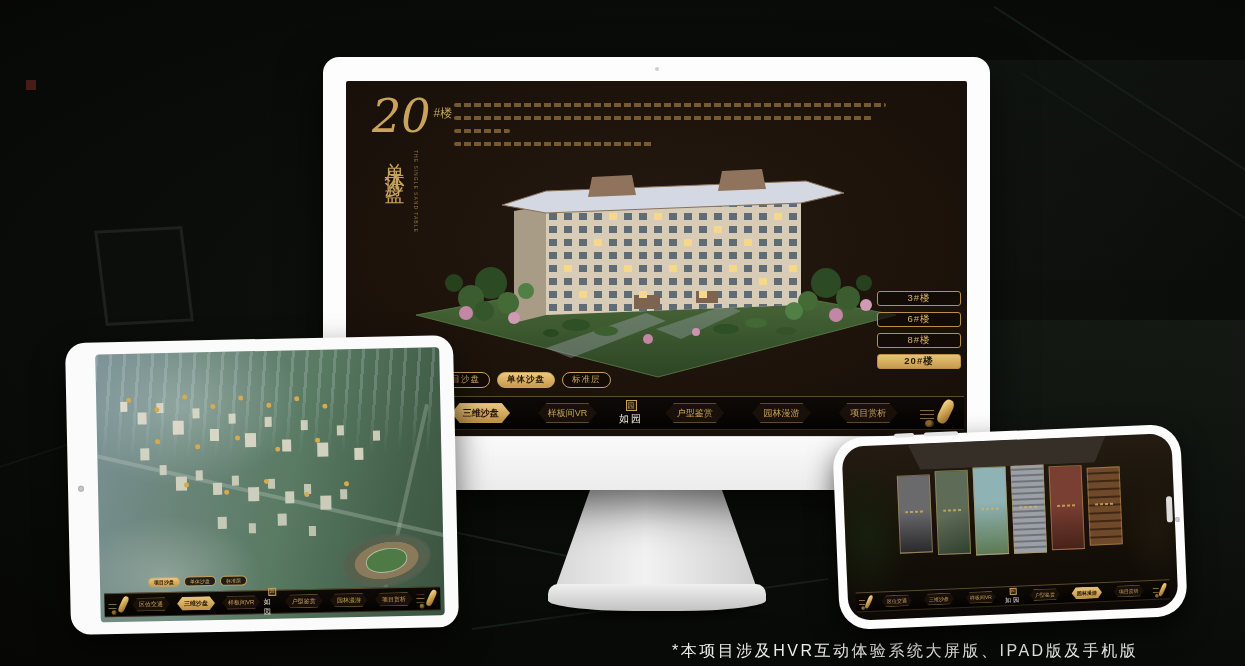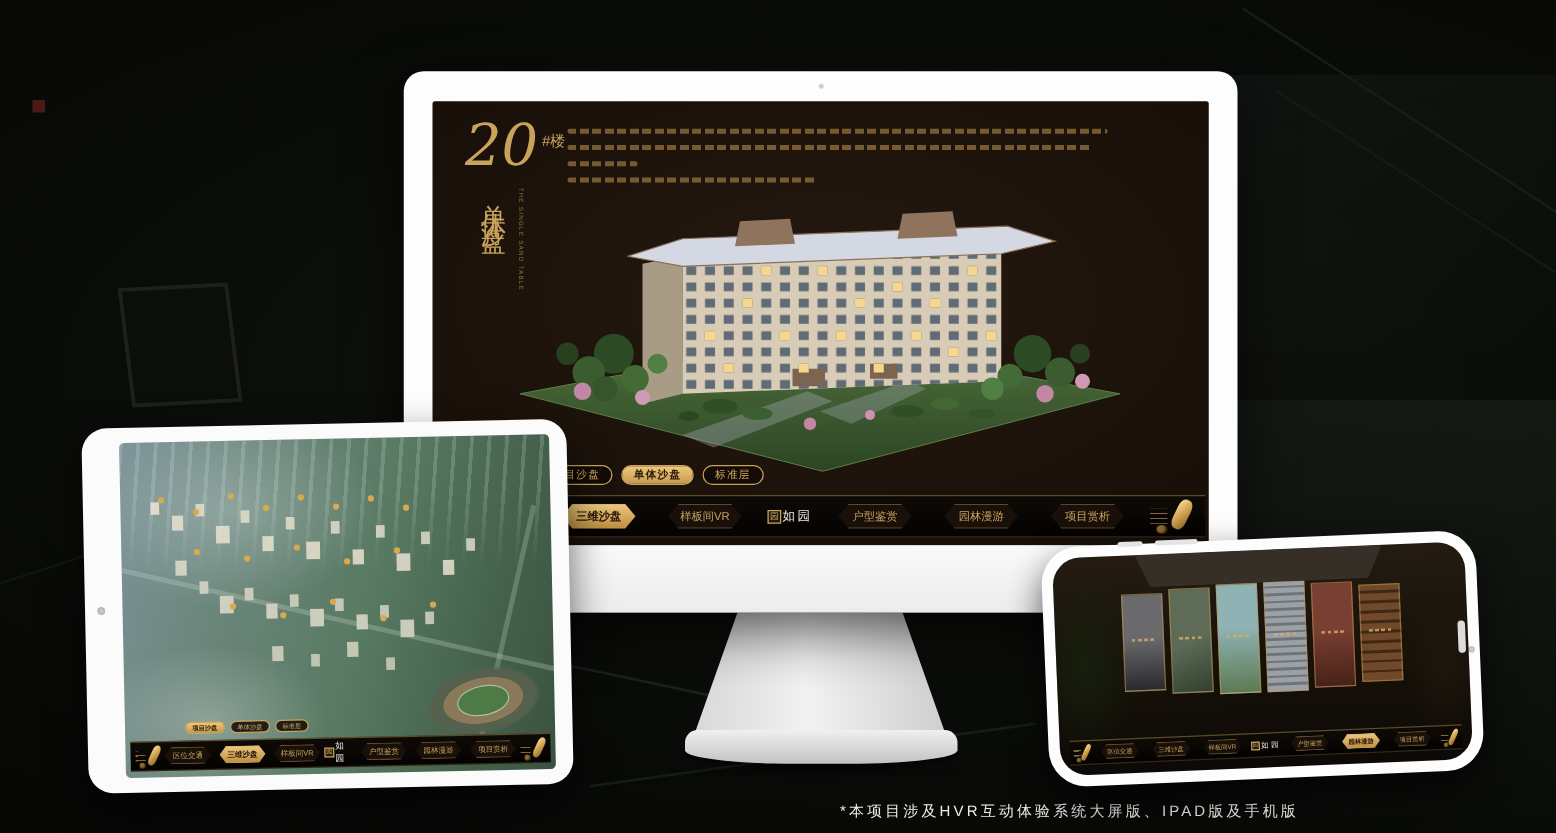--- a/index.html
+++ b/index.html
@@ -20,32 +20,32 @@
     transform:rotate(-7deg) skewY(4deg);opacity:.9;}
   .bg-redmark{left:26px;top:80px;width:10px;height:10px;background:#5a1f1a;opacity:.8;}
   .bg-patch-right{right:0;top:320px;width:300px;height:346px;
     background:linear-gradient(200deg, rgba(30,40,32,.45), rgba(10,12,10,0));}
   .bg-patch-top-right{right:0;top:60px;width:270px;height:220px;
     background:linear-gradient(160deg, rgba(22,28,24,.55), rgba(8,10,8,0));}
 
   
   .page-title{position:absolute;top:0;left:0;width:100%;text-align:center;color:#f5f5f3;
     font-size:42px;font-weight:700;letter-spacing:10px;line-height:56px;}
-  .footnote{position:absolute;left:672px;top:641px;color:#ededeb;font-size:12px;
+  .footnote{position:absolute;left:672px;top:641px;color:#ededeb;font-size:16px;
     letter-spacing:2.5px;white-space:nowrap;}
 
   
   .navbar{position:absolute;display:flex;align-items:center;justify-content:space-between;
     background:linear-gradient(#0e0a06,#040302);border-top:1px solid rgba(201,163,92,.45);
     border-bottom:1px solid rgba(201,163,92,.2);}
   .nav-item{display:flex;align-items:center;justify-content:center;color:#c9a35c;
     background:#181009;clip-path:polygon(8% 50%,20% 0,80% 0,92% 50%,80% 100%,20% 100%);
     box-shadow:inset 0 0 0 1px rgba(201,163,92,.4);white-space:nowrap;cursor:pointer;}
   .nav-item.active{background:linear-gradient(#ecc97f,#bb8d40);color:#241405;font-weight:bold;}
-  .nav-logo{display:flex;align-items:center;justify-content:center;gap:1px;}
+  .nav-logo{display:flex;flex-direction:column;align-items:center;justify-content:center;gap:1px;}
   .seal{display:flex;align-items:center;justify-content:center;border:1px solid #c9a35c;
     color:#c9a35c;background:rgba(201,163,92,.12);line-height:1;}
   .logo-text{color:#efe9df;font-family:"DejaVu Serif", serif;letter-spacing:2px;}
   .scroll-icon{position:relative;cursor:pointer;flex:none;}
   .s-body{position:absolute;right:10%;top:0;width:32%;height:90%;
     background:linear-gradient(115deg,#f3d68d 10%,#d3a958 45%,#9c7130 90%);
     border-radius:40%/30%;transform:rotate(26deg);box-shadow:0 0 0 .5px rgba(60,40,10,.6);}
   .s-tip{position:absolute;left:16%;bottom:0;width:26%;height:24%;
     background:radial-gradient(circle at 40% 40%, #8a6a33 30%, #3c2a10 70%);border-radius:50%;}
   .s-lines{position:absolute;left:0;top:30%;width:42%;height:42%;
@@ -291,20 +291,26 @@
             <ellipse cx="210" cy="198" rx="12" ry="5" fill="#3b5f2f"></ellipse>
           <ellipse cx="330" cy="196" rx="13" ry="5" fill="#2f4f27"></ellipse>
             <ellipse cx="360" cy="190" rx="11" ry="5" fill="#436835"></ellipse>
           <ellipse cx="390" cy="198" rx="10" ry="4" fill="#355229"></ellipse>
             <ellipse cx="155" cy="200" rx="8" ry="4" fill="#2a4822"></ellipse>
           <circle cx="252" cy="206" r="5" fill="#c287a5"></circle>
             <circle cx="300" cy="199" r="4" fill="#cf93ae"></circle>
         </g>
       </svg>
 
+      <div class="floor-btns">
+        <div class="floor-btn">3#楼</div>
+        <div class="floor-btn">6#楼</div>
+        <div class="floor-btn">8#楼</div>
+        <div class="floor-btn active">20#楼</div>
+      </div>
 
       <div class="m-tabs">
         <div class="pill">项目沙盘</div>
         <div class="pill active">单体沙盘</div>
         <div class="pill">标准层</div>
       </div>
 
       <div class="navbar navbar--md m-navbar">
         <div class="nav-item">区位交通</div>
         <div class="nav-item active">三维沙盘</div>

